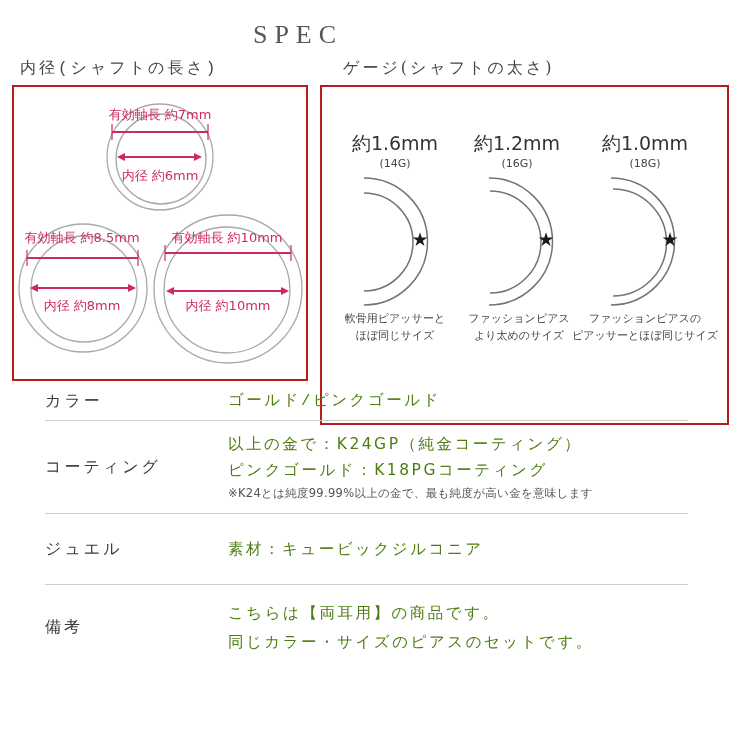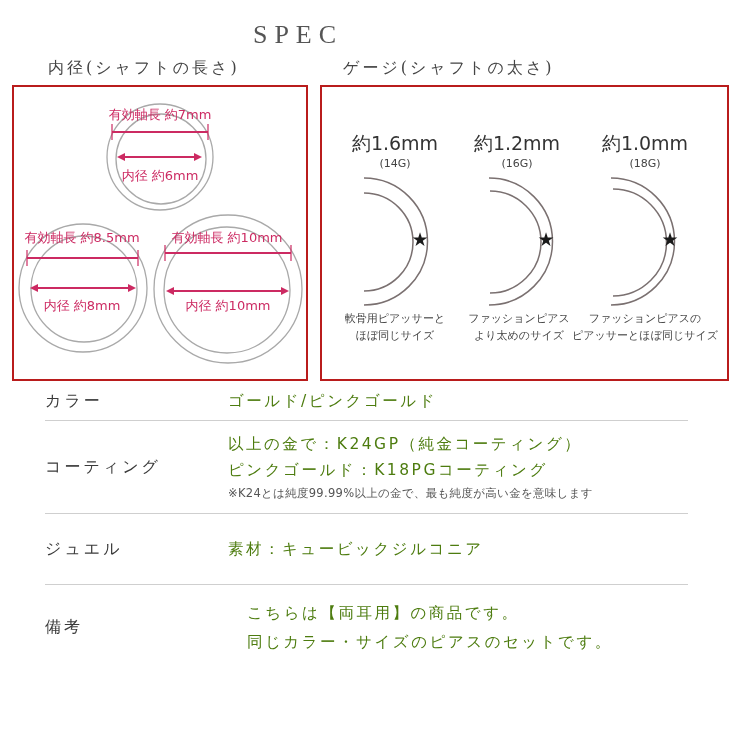--- a/index.html
+++ b/index.html
@@ -23,34 +23,34 @@
   svg text { font-family: "DejaVu Sans", "Liberation Sans", sans-serif; }
   .pink { fill: #cc2a62; }
   .gauge-size { font-size: 19px; fill: #333; }
   .gauge-code { font-size: 11px; fill: #444; }
   .gauge-cap { font-size: 11px; fill: #444; }
   .spec-table { left: 45px; top: 382px; width: 643px; }
   .row {
     display: flex; align-items: center; border-bottom: 1px solid #cfcfcf;
     box-sizing: border-box;
   }
-  .row:last-child { border-bottom: none; gap: 19px; }
+  .row:last-child { border-bottom: none; }
   .row-label {
     width: 183px; font-size: 16px; letter-spacing: 3px; color: #3a3a3a;
   }
   .row-values { flex: 1; }
   .val { font-size: 15.5px; letter-spacing: 2.5px; line-height: 26px; color: #4d7c0f; white-space: nowrap; }
   .note { font-size: 11.5px; letter-spacing: 0.3px; line-height: 20px; color: #555; white-space: nowrap; }
 </style>
 </head>
 <body>
 
 <div class="abs title">SPEC</div>
 
-<div class="abs section-label" style="left:48px;">内径(シャフトの長さ)</div>
+<div class="abs section-label" style="left:20px;font-family:Liberation Mono, monospace;">内径(シャフトの長さ)</div>
 <div class="abs section-label" style="left:343px;">ゲージ(シャフトの太さ)</div>
 
 <div class="abs panel" style="left:12px; top:85px; width:296px; height:296px;">
   <svg width="296" height="296" viewBox="12 85 296 296" style="position:absolute;left:-2px;top:-2px;">
     <defs>
       <marker id="ah" markerWidth="8" markerHeight="8" refX="6" refY="4" orient="auto-start-reverse" markerUnits="userSpaceOnUse">
         <path d="M0,0 L8,4 L0,8 Z" fill="#cc2a62"></path>
       </marker>
     </defs>
 
@@ -82,21 +82,21 @@
       <line x1="165" y1="253" x2="291" y2="253" stroke="#cc2a62" stroke-width="1.8"></line>
       <line x1="165" y1="245" x2="165" y2="261" stroke="#cc2a62" stroke-width="1.2"></line>
       <line x1="291" y1="245" x2="291" y2="261" stroke="#cc2a62" stroke-width="1.2"></line>
       <line x1="168" y1="291" x2="287" y2="291" stroke="#cc2a62" stroke-width="1.8" marker-start="url(#ah)" marker-end="url(#ah)"></line>
       <text x="227" y="242" text-anchor="middle" font-size="13" class="pink">有効軸長 約10mm</text>
       <text x="228" y="310" text-anchor="middle" font-size="13" class="pink">内径 約10mm</text>
     </g>
   </svg>
 </div>
 
-<div class="abs panel" style="left:320px; top:85px; width:409px; height:296px;">
+<div class="abs panel" style="left:320px; top:85px; width:409px; height:340px;">
   <svg width="409" height="296" viewBox="320 85 409 296" style="position:absolute;left:-2px;top:-2px;">
 
     <g>
       <text x="395" y="150" text-anchor="middle" class="gauge-size">約1.6mm</text>
       <text x="395" y="167" text-anchor="middle" class="gauge-code">(14G)</text>
       <path d="M364,178 A63.5,63.5 0 0 1 364,305" fill="none" stroke="#7a7070" stroke-width="1.5"></path>
       <path d="M364,193 A49,49 0 0 1 364,291" fill="none" stroke="#7a7070" stroke-width="1.5"></path>
       <text x="420" y="246" text-anchor="middle" font-size="19" fill="#1a1a1a">★</text>
       <text x="395" y="322" text-anchor="middle" class="gauge-cap">軟骨用ピアッサーと</text>
       <text x="395" y="339" text-anchor="middle" class="gauge-cap">ほぼ同じサイズ</text>
@@ -118,21 +118,21 @@
       <path d="M611,178 A63.5,63.5 0 0 1 611,305" fill="none" stroke="#7a7070" stroke-width="1.5"></path>
       <path d="M613,189 A53.5,53.5 0 0 1 613,296" fill="none" stroke="#7a7070" stroke-width="1.5"></path>
       <text x="670" y="246" text-anchor="middle" font-size="19" fill="#1a1a1a">★</text>
       <text x="645" y="322" text-anchor="middle" class="gauge-cap">ファッションピアスの</text>
       <text x="645" y="339" text-anchor="middle" class="gauge-cap">ピアッサーとほぼ同じサイズ</text>
     </g>
   </svg>
 </div>
 
 <div class="abs spec-table">
-  <div class="row" style="height:39px;">
+  <div class="row" style="height:39px;font-family:Liberation Mono, monospace;">
     <div class="row-label">カラー</div>
     <div class="row-values">
       <div class="val">ゴールド/ピンクゴールド</div>
     </div>
   </div>
   <div class="row" style="height:93px;">
     <div class="row-label">コーティング</div>
     <div class="row-values">
       <div class="val">以上の金で：K24GP（純金コーティング）</div>
       <div class="val">ピンクゴールド：K18PGコーティング</div>

